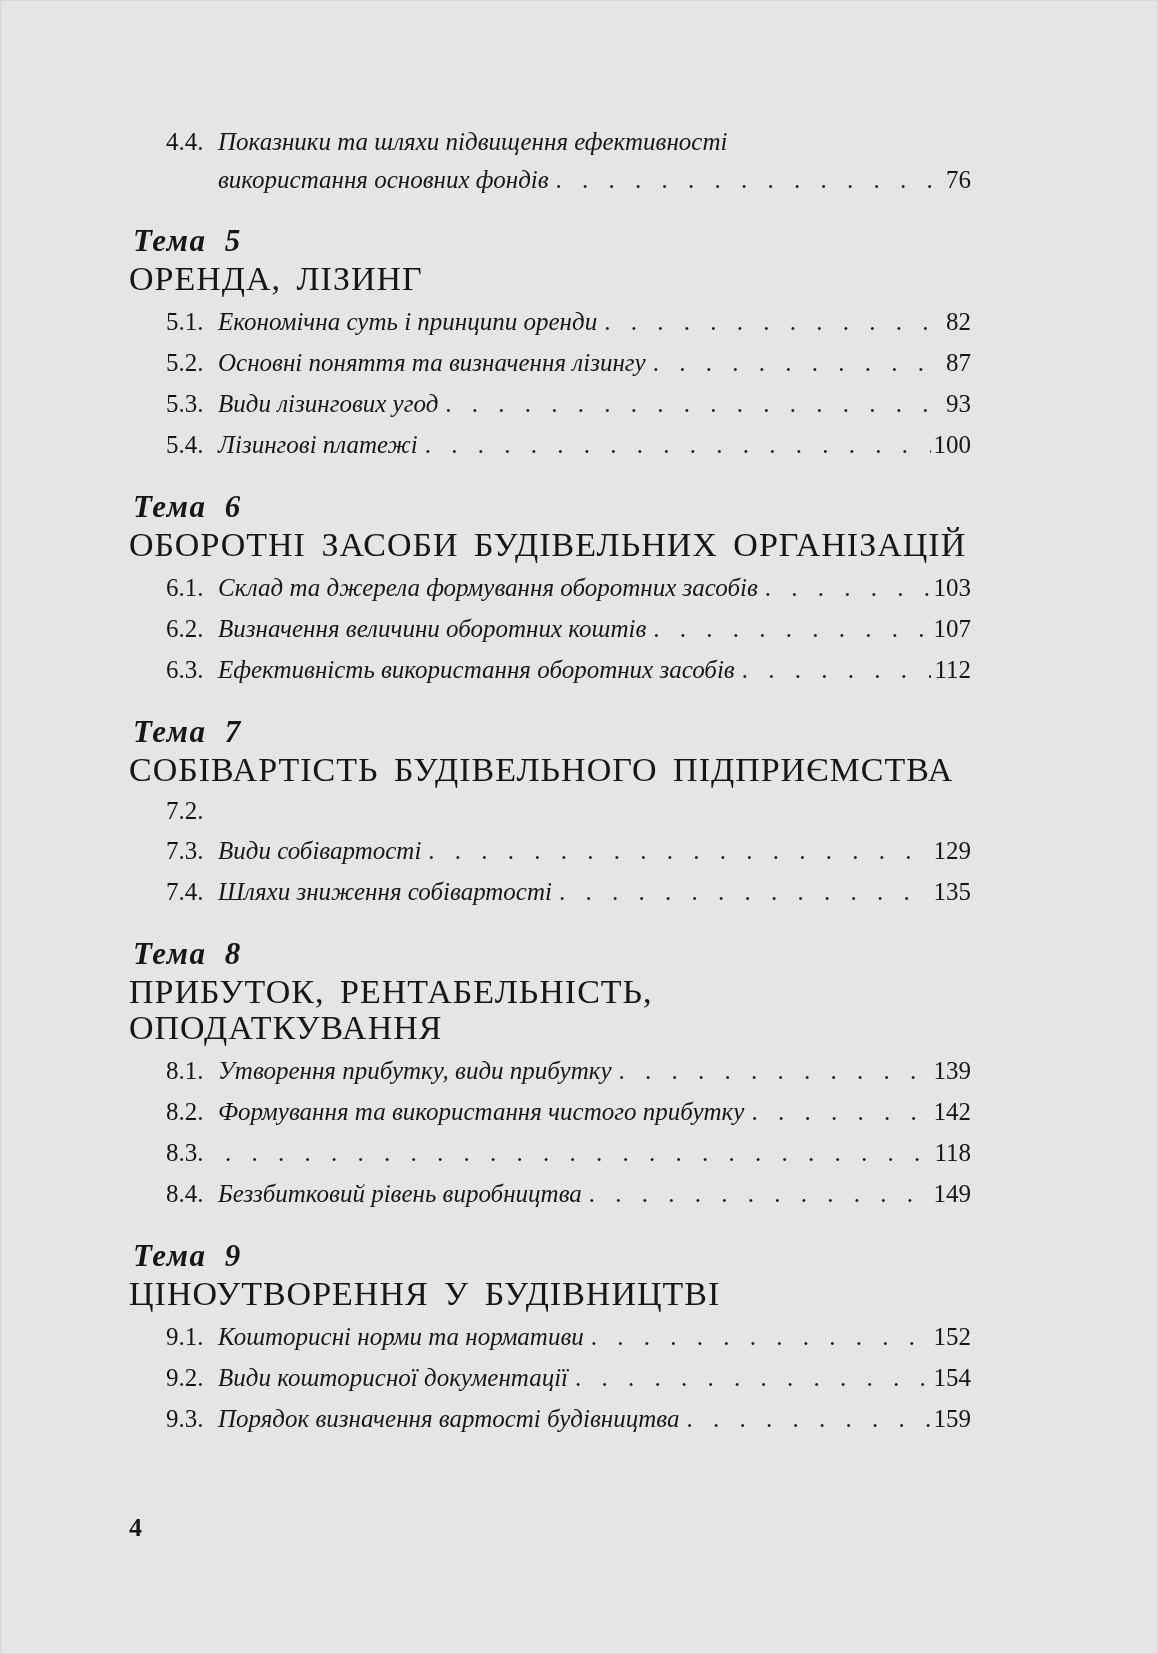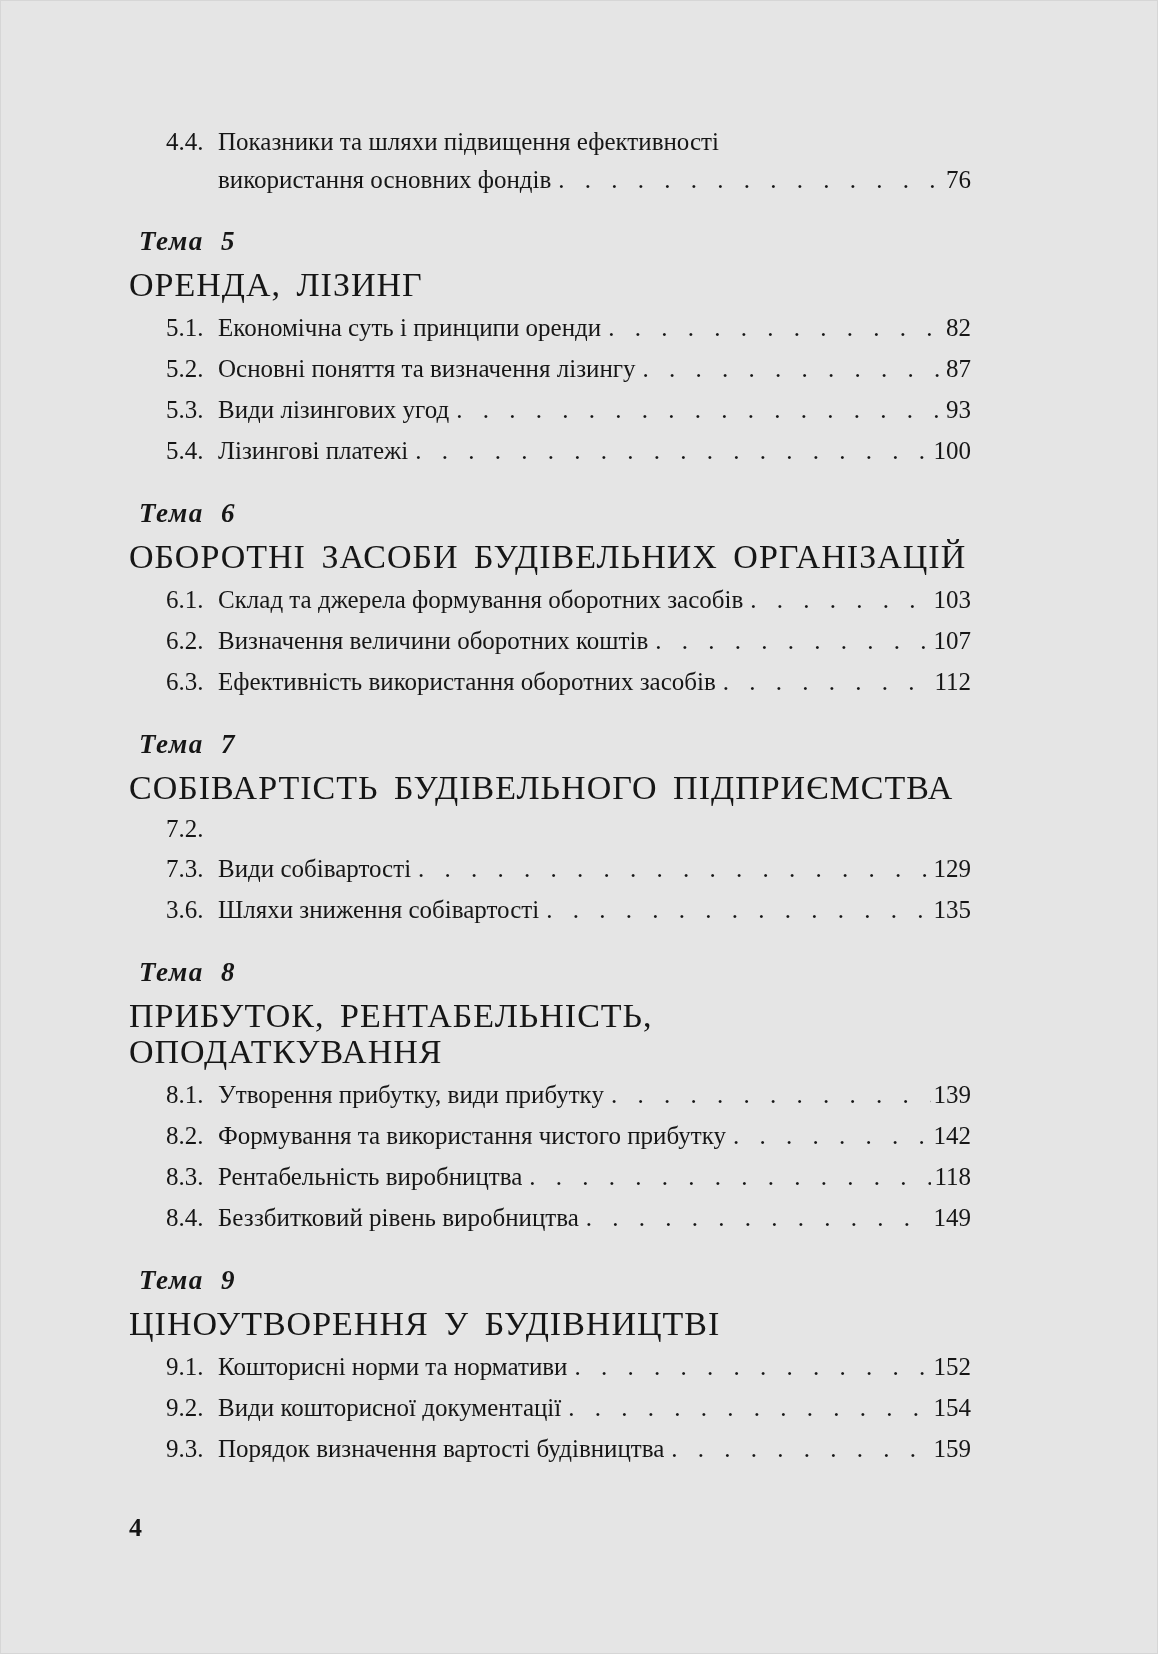--- a/index.html
+++ b/index.html
@@ -14,22 +14,22 @@
     overflow: hidden;
   }
   .toc {
     position: absolute;
     left: 128px;
     top: 122px;
     width: 842px;
   }
   .toc-section { margin-top: 26px; }
   .theme {
-    margin: 10px;
-    font-size: 27px;
+    margin: 4px;
+    font-size: 31px;
     line-height: 32px;
     font-style: italic;
     font-weight: bold;
     letter-spacing: 1.5px;
     word-spacing: 9px;
   }
   .sect-title {
     margin: 0 0 4px 0;
     font-size: 34px;
     line-height: 36px;
@@ -38,21 +38,21 @@
     word-spacing: 6px;
   }
   .entry {
     display: flex;
     align-items: baseline;
     font-size: 25px;
     line-height: 41px;
     padding-left: 37px;
   }
   .entry .num { flex: 0 0 52px; }
-  .entry .txt { flex: 0 1 auto; white-space: nowrap; }
+  .entry .txt { flex: 0 1 auto; white-space: nowrap; font-style: italic; }
   .leader {
     flex: 1 1 20px;
     min-width: 20px;
     overflow: hidden;
     white-space: nowrap;
     margin-left: 7px;
   }
   .leader::after {
     content: ". . . . . . . . . . . . . . . . . . . . . . . . . . . . . . . . . . . . . . . . . . . . . . . . . . . . . . . . . . . .";
     letter-spacing: 7px;
@@ -160,21 +160,21 @@
             <span class="num">7.2.</span>
           </div>
         </div>
         <div class="entry">
           <span class="num">7.3.</span>
           <span class="txt">Види собівартості</span>
           <span class="leader"></span>
           <span class="pg">129</span>
         </div>
         <div class="entry">
-          <span class="num">3.6.</span>
+          <span class="num">7.4.</span>
           <span class="txt">Шляхи зниження собівартості</span>
           <span class="leader"></span>
           <span class="pg">135</span>
         </div>
       </div>
     </section>
 
     <section class="toc-section">
       <h2 class="theme">Тема 8</h2>
       <h3 class="sect-title">ПРИБУТОК, РЕНТАБЕЛЬНІСТЬ, ОПОДАТКУВАННЯ</h3>
@@ -186,21 +186,20 @@
           <span class="pg">139</span>
         </div>
         <div class="entry">
           <span class="num">8.2.</span>
           <span class="txt">Формування та використання чистого прибутку</span>
           <span class="leader"></span>
           <span class="pg">142</span>
         </div>
         <div class="entry">
           <span class="num">8.3.</span>
-          <span class="txt">Рентабельність виробництва</span>
           <span class="leader"></span>
           <span class="pg">118</span>
         </div>
         <div class="entry">
           <span class="num">8.4.</span>
           <span class="txt">Беззбитковий рівень виробництва</span>
           <span class="leader"></span>
           <span class="pg">149</span>
         </div>
       </div>

